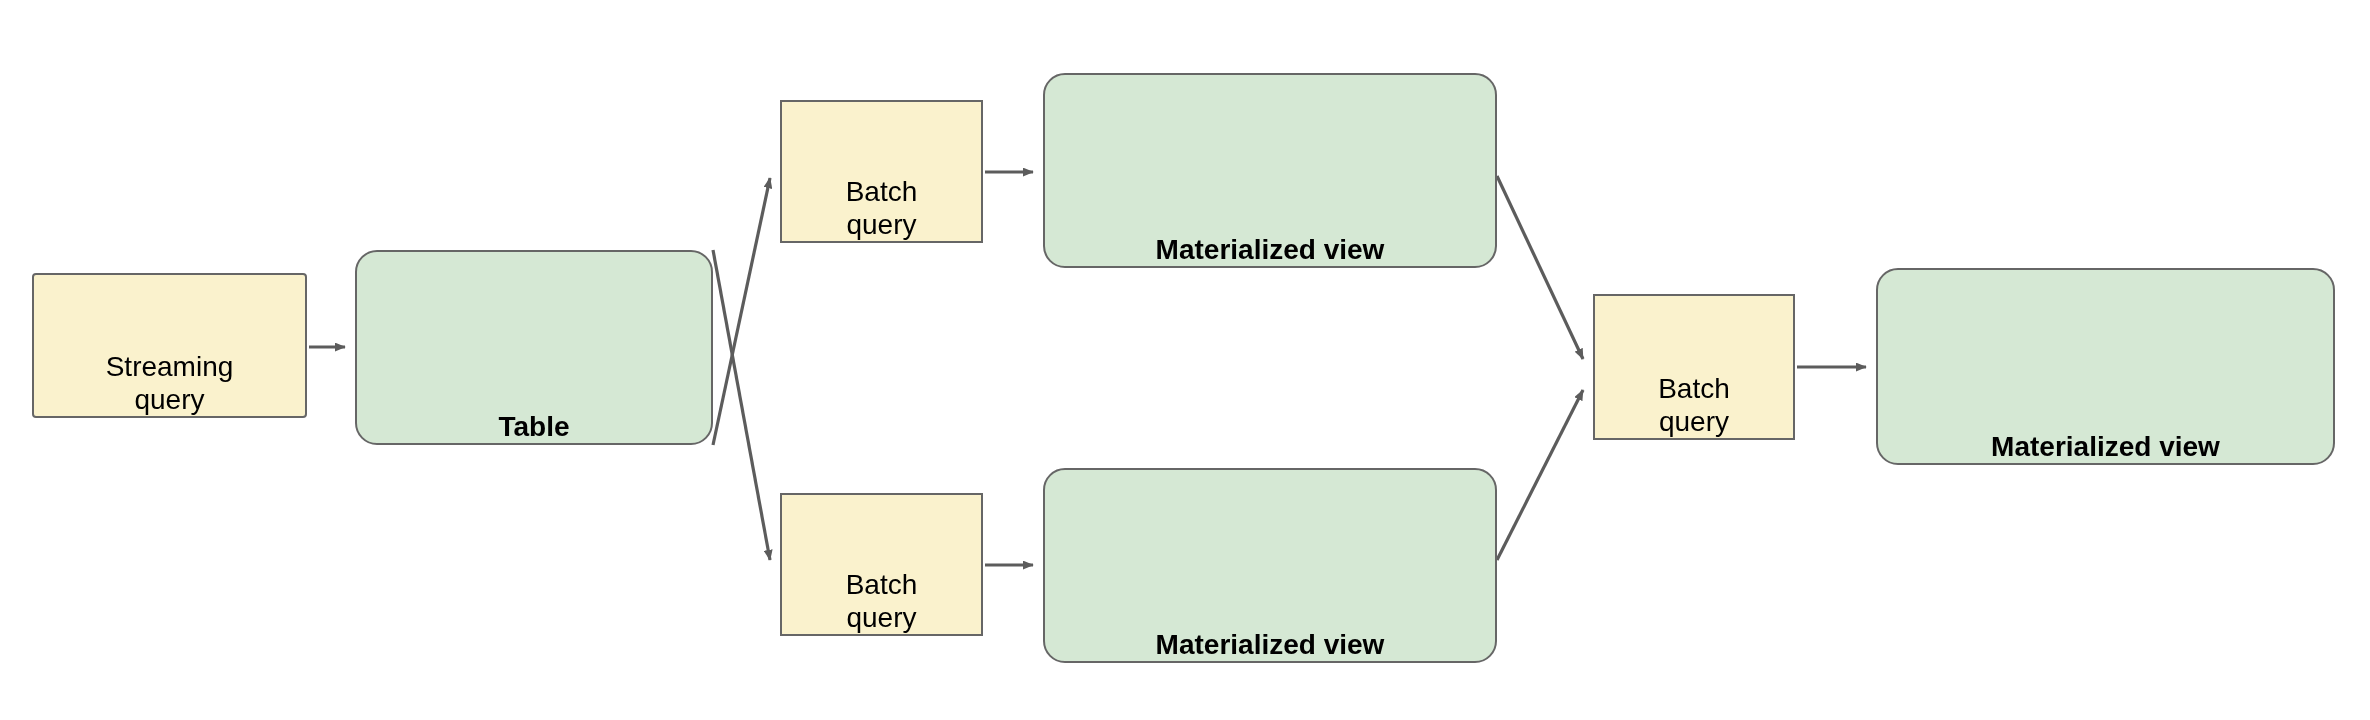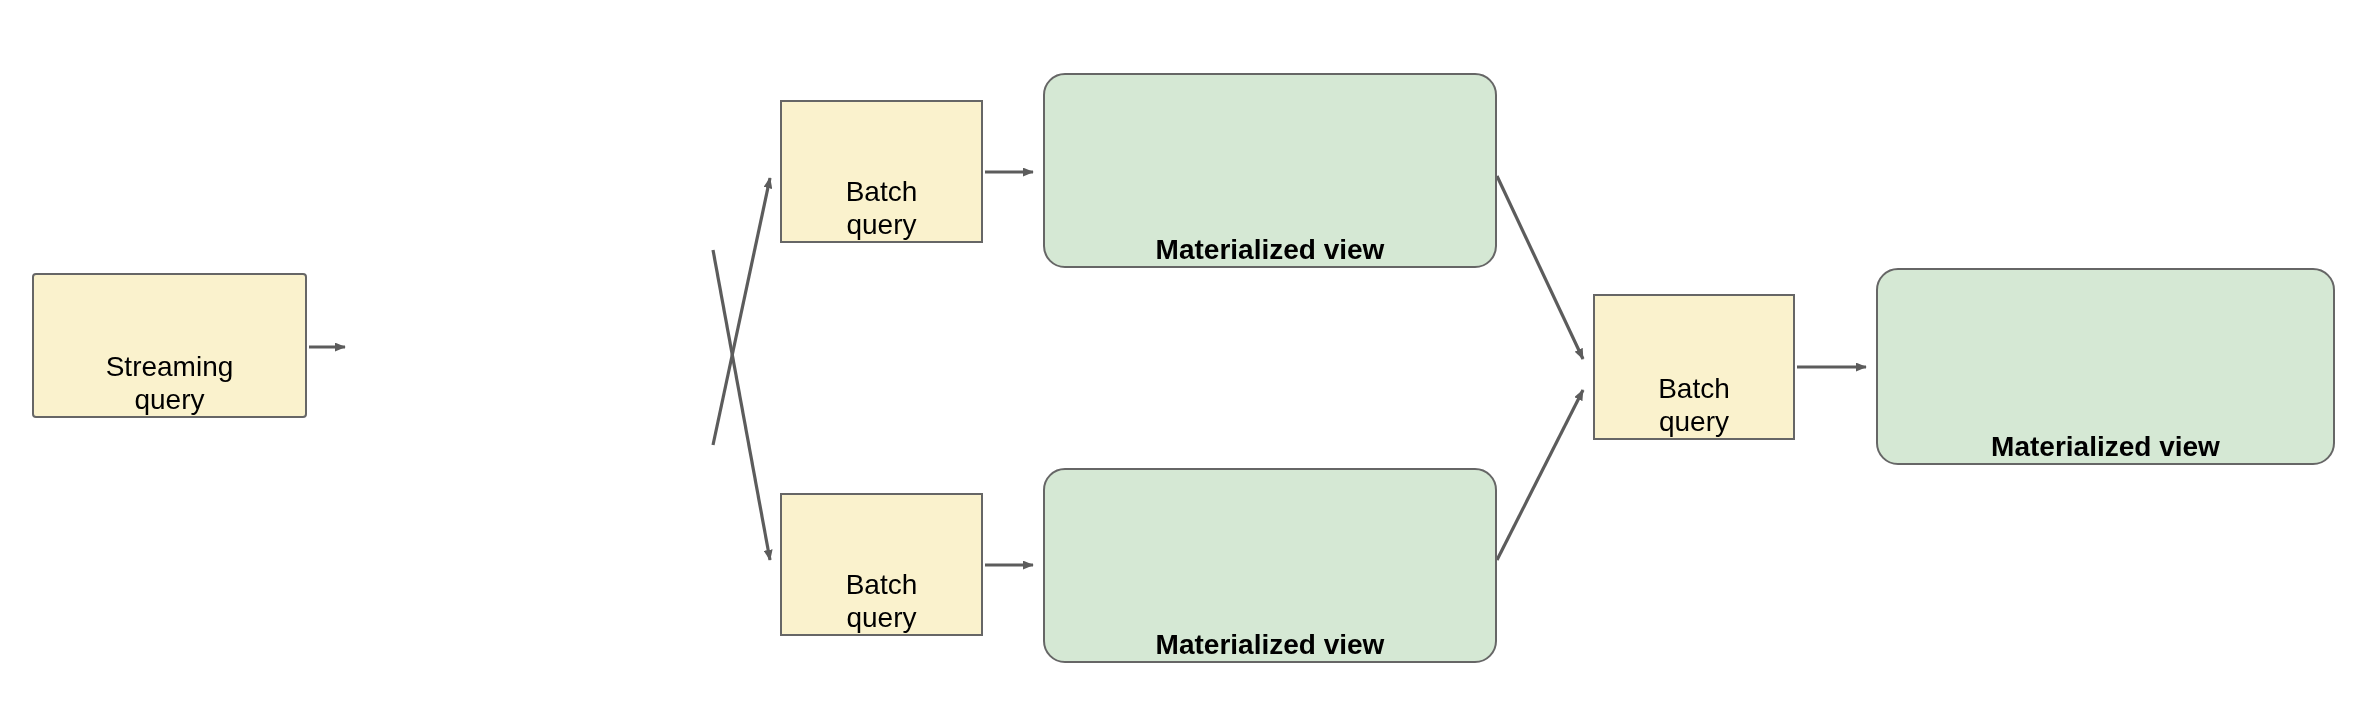--- a/index.html
+++ b/index.html
@@ -74,20 +74,23 @@
         <path d="M 1497 560 L 1583 390" stroke="#5c5c5c" stroke-width="3.2" fill="none" marker-end="url(#arrowhead)"></path>
         <path d="M 1797 367 L 1866 367" stroke="#5c5c5c" stroke-width="3.2" fill="none" marker-end="url(#arrowhead)"></path>
       </g>
   </svg>
 
   <div class="node process" style="left: 32px; top: 273px; width: 275px; height: 145px; background: rgb(250, 242, 205); border-color: rgb(102, 102, 102); color: rgb(0, 0, 0); border-radius: 4px;">
     <span class="node-label">Streaming
 query</span>
   </div>
 
+  <div class="node store" style="left: 355px; top: 250px; width: 358px; height: 195px; background: rgb(213, 232, 212); border-color: rgb(102, 102, 102); color: rgb(0, 0, 0); border-radius: 22px;">
+    <span class="node-label">Table</span>
+  </div>
 
   <div class="node process" style="left: 780px; top: 100px; width: 203px; height: 143px; background: rgb(250, 242, 205); border-color: rgb(102, 102, 102); color: rgb(0, 0, 0); border-radius: 0px;">
     <span class="node-label">Batch
 query</span>
   </div>
 
   <div class="node store" style="left: 1043px; top: 73px; width: 454px; height: 195px; background: rgb(213, 232, 212); border-color: rgb(102, 102, 102); color: rgb(0, 0, 0); border-radius: 22px;">
     <span class="node-label">Materialized view</span>
   </div>
 

